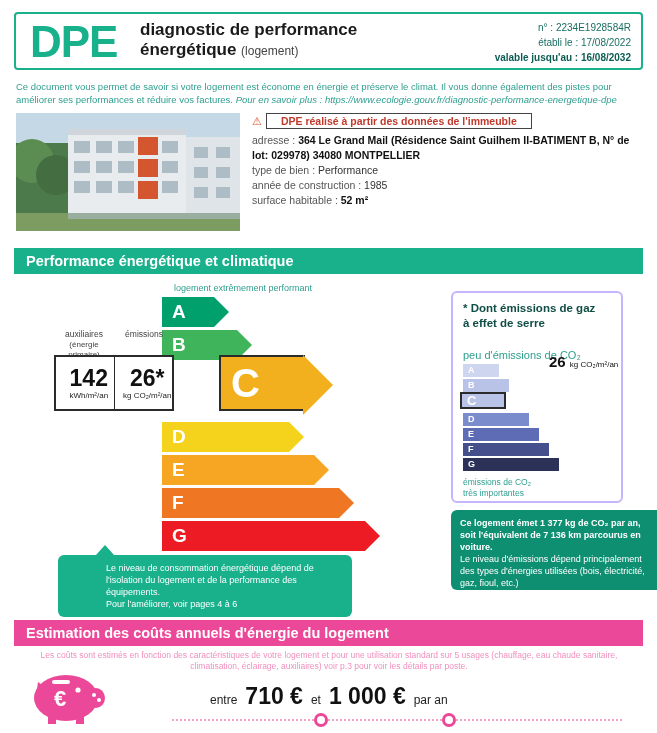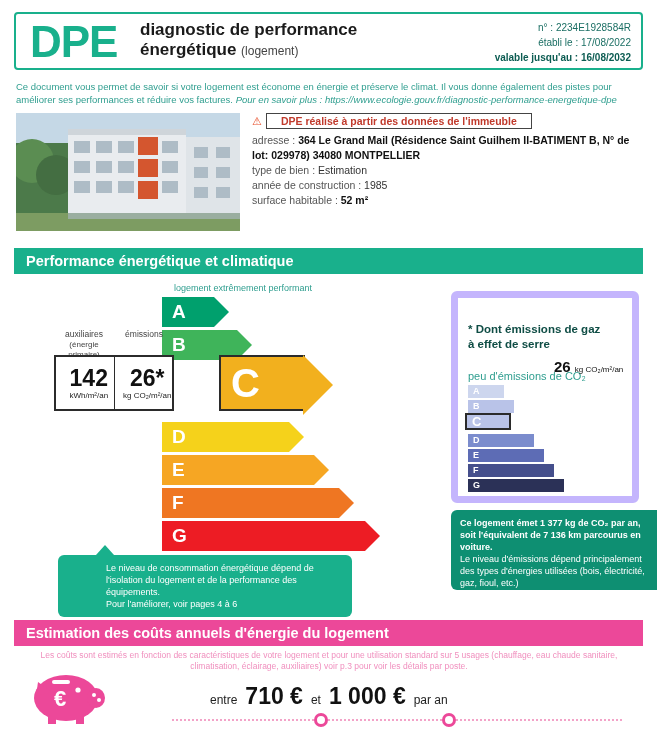--- a/index.html
+++ b/index.html
@@ -138,23 +138,23 @@
   .values-box .unit { font-size: 8px; color: #222; }
   .values-labels {
     position: absolute; left: 40px; top: 52px; width: 120px;
     display: flex; text-align: center; font-size: 8px; color: #444;
   }
   .values-labels div { flex: 1; line-height: 10px; }
   .values-labels .t { font-size: 8.5px; }
 
   
   .ges-panel {
-    position: absolute; left: 437px; top: 14px; width: 188px; height: 212px;
-    border: 7px solid #c4b5fd; border-radius: 6px; background: #fff;
-    padding: 24px 10px;
+    position: absolute; left: 437px; top: 14px; width: 172px; height: 212px;
+    border: 2px solid #c4b5fd; border-radius: 6px; background: #fff;
+    padding: 8px 10px;
   }
   .ges-title { font-size: 11.5px; font-weight: bold; color: #0f4d45; line-height: 15px; }
   .ges-sub { font-size: 11px; color: #2f9e8f; margin-top: 18px; }
   .ges-rows { margin-top: 3px; }
   .ges-row { position: relative; height: 13px; margin-bottom: 2px; }
   .ges-bar {
     height: 13px; color: #fff; font-size: 9px; font-weight: bold;
     padding-left: 5px; line-height: 13px;
   }
   .ges-highlight {
@@ -282,21 +282,21 @@
       <div class="badge-line">
         <span class="warn-icon">⚠</span>
         <span class="badge-text">DPE réalisé à partir des données de l'immeuble</span>
       </div>
       <div class="kv">
         <span class="lbl">adresse :</span>
         <span class="val">364 Le Grand Mail (Résidence Saint Guilhem II-BATIMENT B, N° de lot: 029978) 34080 MONTPELLIER</span>
       </div>
       <div class="kv">
         <span class="lbl">type de bien :</span>
-        <span>Estimation</span>
+        <span>Performance</span>
       </div>
       <div class="kv">
         <span class="lbl">année de construction :</span>
         <span>1985</span>
       </div>
       <div class="kv">
         <span class="lbl">surface habitable :</span>
         <span class="val">52 m²</span>
       </div>
     </div>
@@ -400,20 +400,24 @@
         <div class="ges-row">
             <div class="ges-bar" id="g5" style="background: rgb(69, 79, 140); width: 86px;"><span>F</span></div>
           </div>
         <div class="ges-row">
             <div class="ges-bar" id="g6" style="background: rgb(43, 49, 87); width: 96px;"><span>G</span></div>
           </div>
       </div>
       <div class="ges-value">
         <span>26</span>
         <span class="u">kg CO₂/m²/an</span>
+      </div>
+      <div class="ges-foot">
+        <span>émissions de CO₂</span><br>
+        <span>très importantes</span>
       </div>
     </div>
 
     <div class="callout-arrow" style="left:82px; top:268px;"></div>
     <div class="callout light" style="left:44px; top:278px; width:294px;">
       <span>Le niveau de consommation énergétique dépend de l'isolation du</span>
       <span>logement et de la performance des équipements.</span><br>
       <span>Pour l'améliorer, voir pages 4 à 6</span>
     </div>
 

